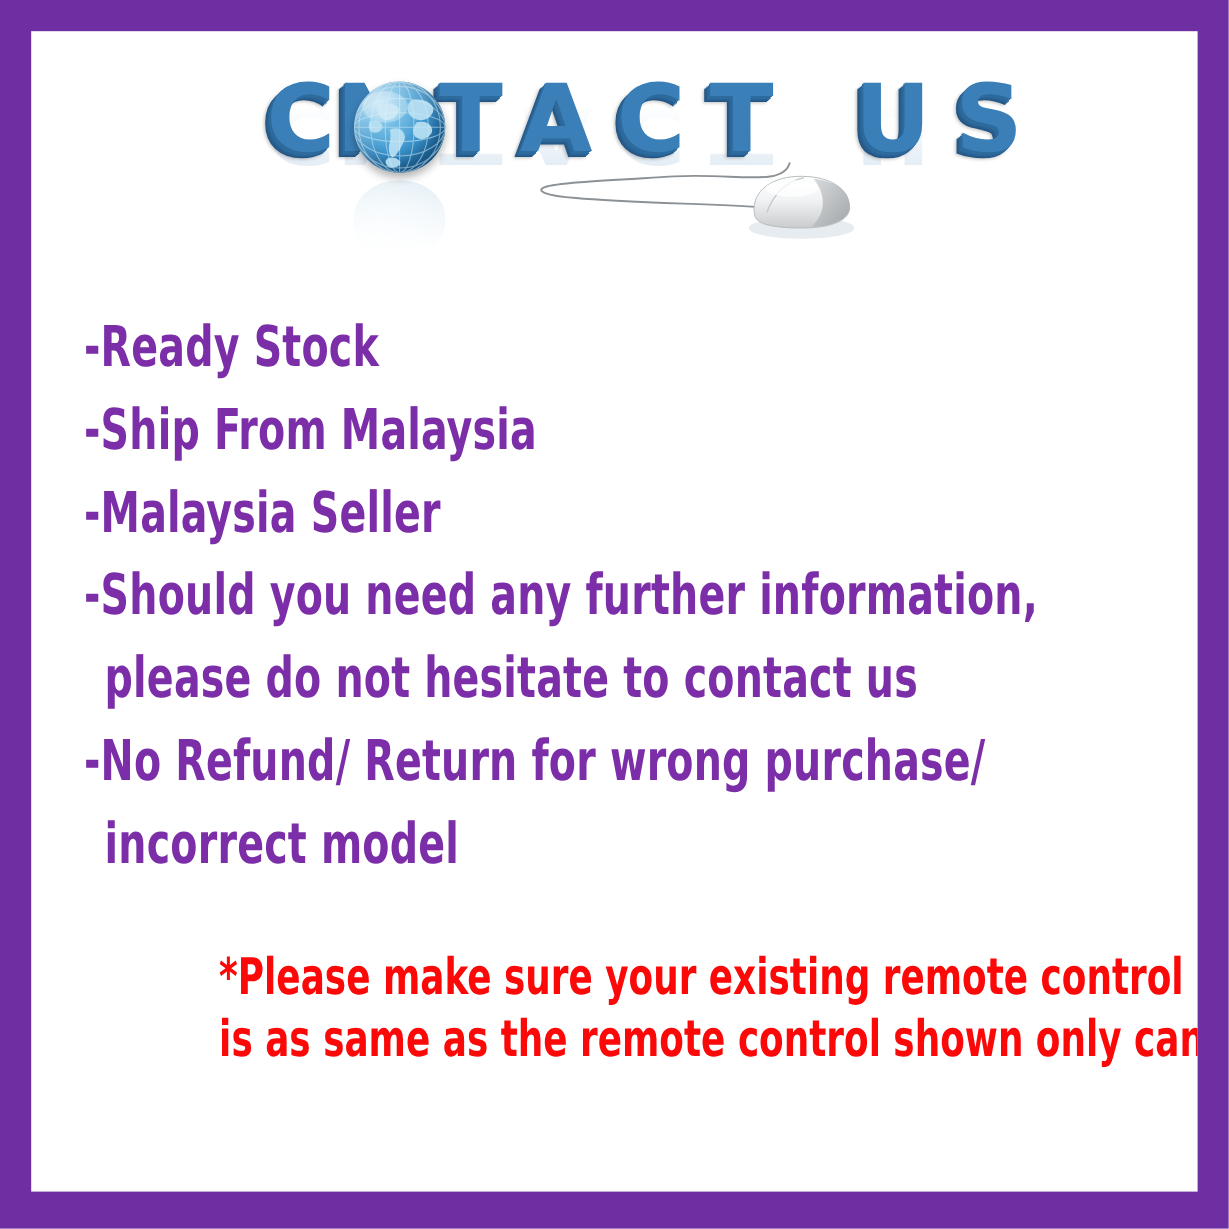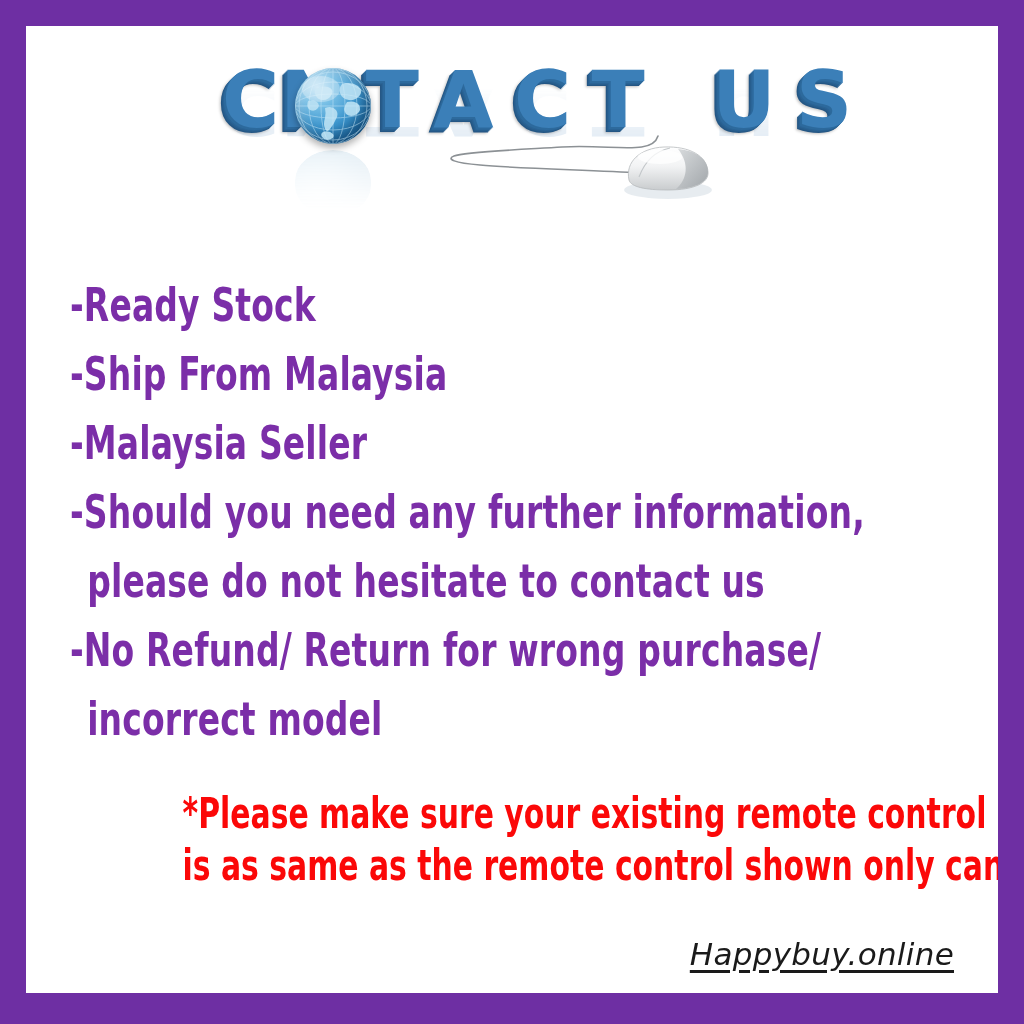--- a/index.html
+++ b/index.html
@@ -144,21 +144,21 @@
     left: 180px;
     top: 74px;
     width: 310px;
     height: 80px;
   }
 
   
   .bullets {
     position: absolute;
     left: 44px;
-    top: 244px;
+    top: 229px;
     width: 900px;
   }
   .bullet-line {
     font-family: "DejaVu Sans Condensed", "Liberation Sans Narrow", "Liberation Sans", sans-serif;
     font-weight: bold;
     font-stretch: condensed;
     font-size: 47px;
     line-height: 69px;
     color: #7b2ea8;
     white-space: nowrap;
@@ -293,16 +293,15 @@
       <div class="bullet-line cont">please do not hesitate to contact us</div>
       <div class="bullet-line">-No Refund/ Return for wrong purchase/</div>
       <div class="bullet-line cont">incorrect model</div>
     </div>
 
     <div class="warning">
       <div class="warn-line">*Please make sure your existing remote control button</div>
       <div class="warn-line">is as same as the remote control shown only can use*</div>
     </div>
 
-    <div class="signature">Happybuy.online</div>
 
   </div>
 </div>
 
 </body></html>

